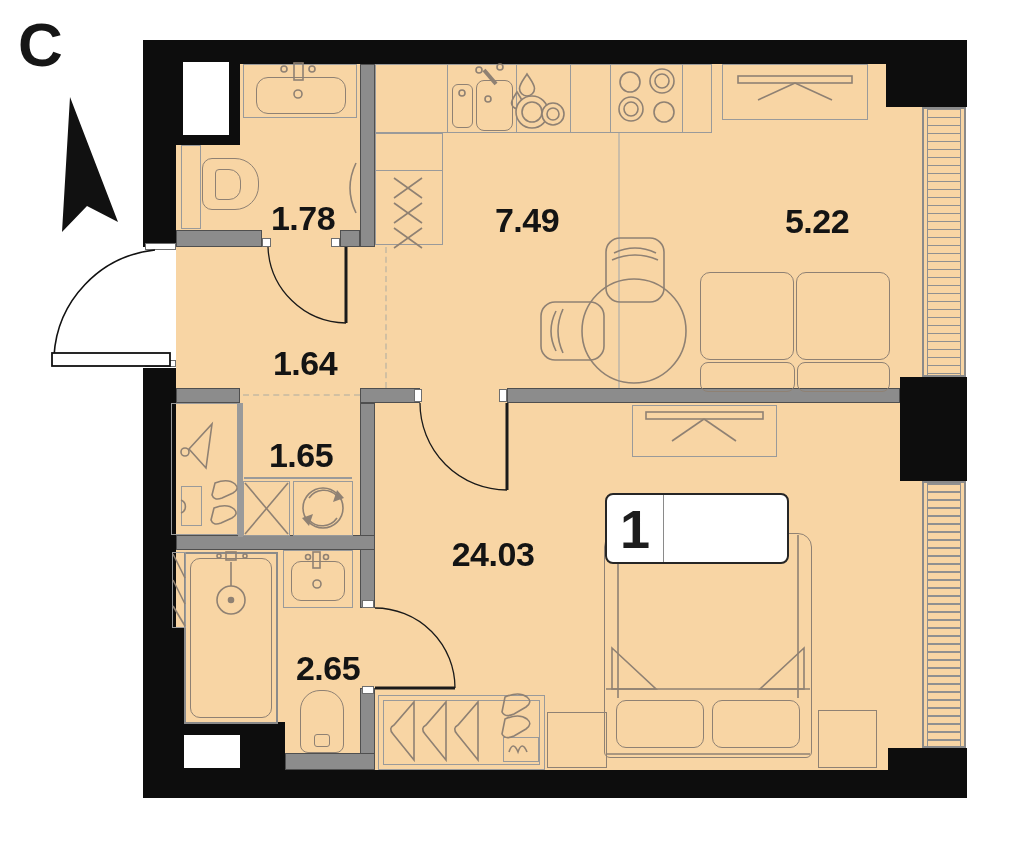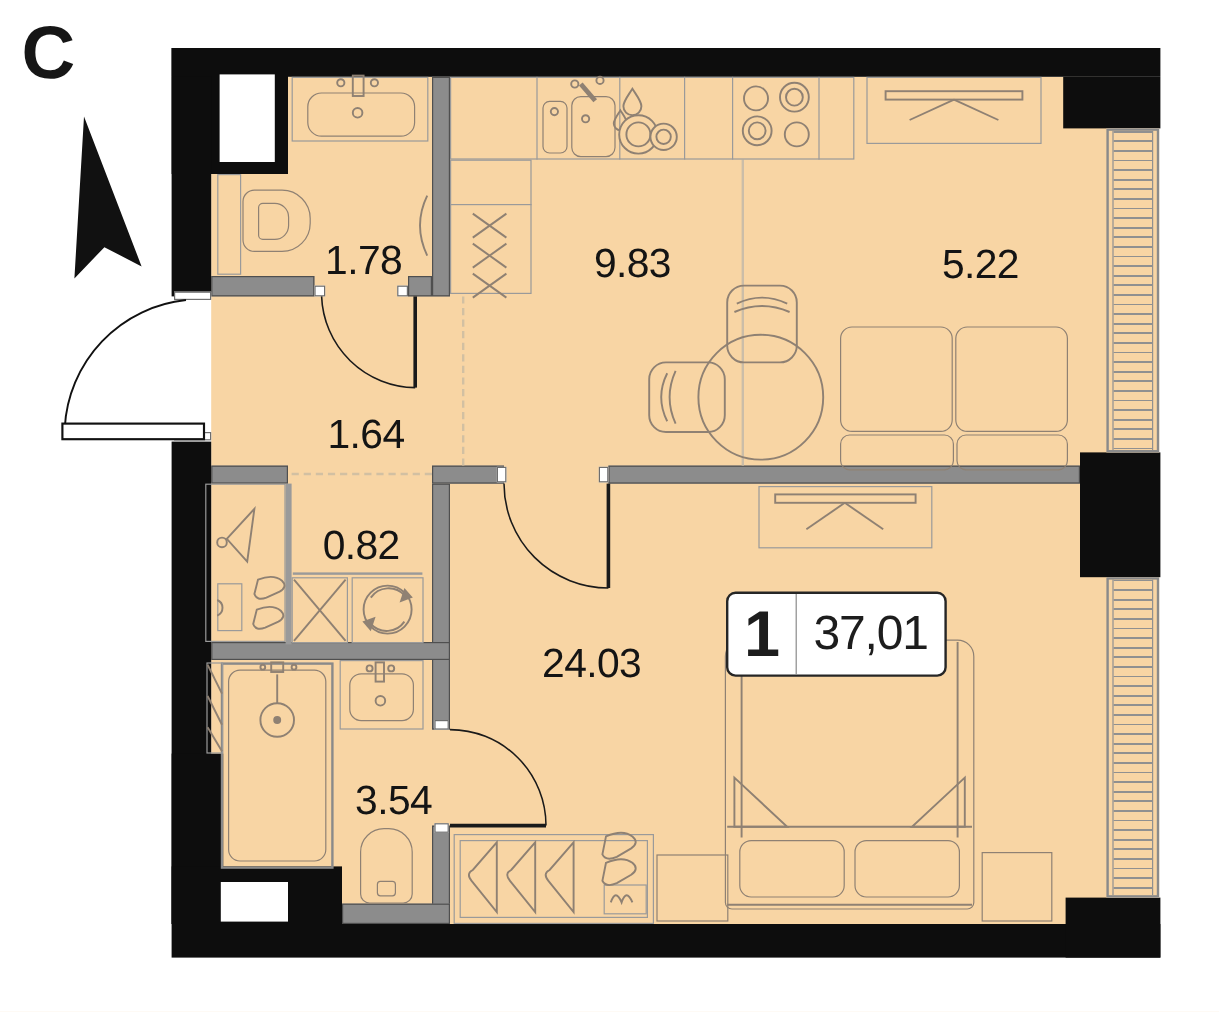--- a/index.html
+++ b/index.html
@@ -11,21 +11,21 @@
   .gray{background:#8c8c8c;border:1px solid #4f4f4f;box-sizing:border-box;}
   .grayl{background:#9a9a9a;}
   .white{background:#ffffff;}
   .ol{border:1.5px solid #8f8173;box-sizing:border-box;background:transparent;}
   .olg{border:1px solid #9a9a9a;box-sizing:border-box;background:transparent;}
   .thin{background:#9a9a9a;}
   .zoneline{background:#cbbda8;}
   .dashv{border-left:2px dashed #d2c0a2;box-sizing:border-box;}
   .dashh{border-top:2px dashed #d2c0a2;box-sizing:border-box;}
   .jamb{background:#fff;border:1px solid #6e6e6e;box-sizing:border-box;}
-  .roomlabel{color:#141414;font-weight:400;font-size:34px;letter-spacing:-0.5px;
+  .roomlabel{color:#141414;font-weight:700;font-size:34px;letter-spacing:-0.5px;
              text-align:center;white-space:nowrap;transform:translate(-50%,-50%);}
   .north{color:#161616;font-weight:600;font-size:62px;line-height:1;}
   .window{border:2px solid #8a8a8a;box-sizing:border-box;background:#f8d5a4;}
   .window .rungs{position:absolute;left:3px;right:3px;top:0;bottom:0;
      border-left:1.5px solid #909090;border-right:1.5px solid #909090;box-sizing:border-box;
      background:repeating-linear-gradient(to bottom,#909090 0 1.5px,transparent 1.5px 8px);}
   #unitbox{background:#fff;border:2px solid #262626;border-radius:8px;display:flex;
            align-items:stretch;color:#1d1d1d;}
   #unitbox .cell1{width:56px;display:flex;align-items:center;justify-content:center;
                   font-size:54px;font-weight:700;}
@@ -263,26 +263,25 @@
       <rect x="541" y="302" width="63" height="58" rx="14"></rect>
       <path d="M556 311 Q546 331 556 351"></path>
         <path d="M563 309 Q553 331 563 353"></path>
     </g>
     <g>
       <circle cx="634" cy="331" r="52"></circle>
     </g>
   </svg>
 
   <div class="abs roomlabel" style="left:303px;top:218px;">1.78</div>
-  <div class="abs roomlabel" style="left:527px;top:220px;">9.83</div>
+  <div class="abs roomlabel" style="left:527px;top:220px;">7.49</div>
   <div class="abs roomlabel" style="left:817px;top:221px;">5.22</div>
   <div class="abs roomlabel" style="left:305px;top:363px;">1.64</div>
-  <div class="abs roomlabel" style="left:301px;top:455px;">0.82</div>
+  <div class="abs roomlabel" style="left:301px;top:455px;">1.65</div>
   <div class="abs roomlabel" style="left:493px;top:554px;">24.03</div>
-  <div class="abs roomlabel" style="left:328px;top:668px;">3.54</div>
+  <div class="abs roomlabel" style="left:328px;top:668px;">2.65</div>
 
   <div id="unitbox" class="abs" style="left:605px;top:493px;width:180px;height:67px;">
     <div class="cell1">1</div>
     <div class="divider"></div>
-    <div class="cell2">37,01</div>
   </div>
 
 </div>
 
 </body></html>

